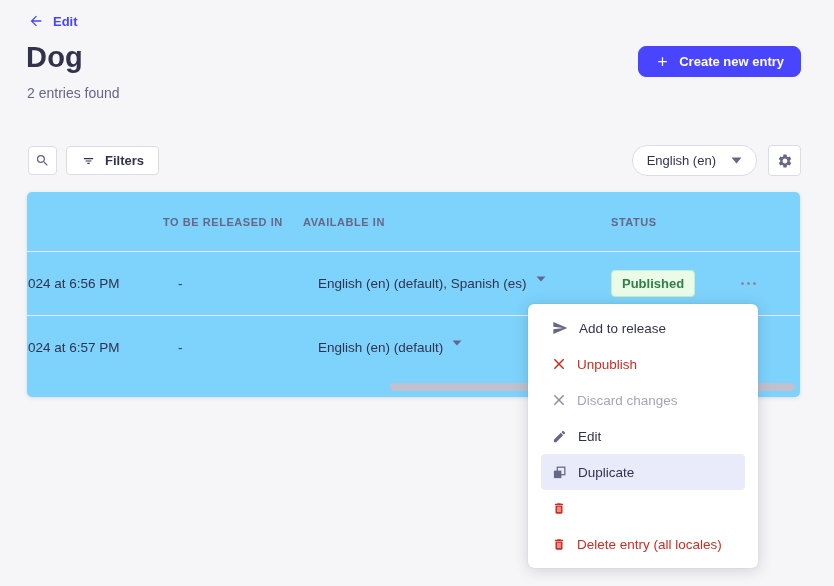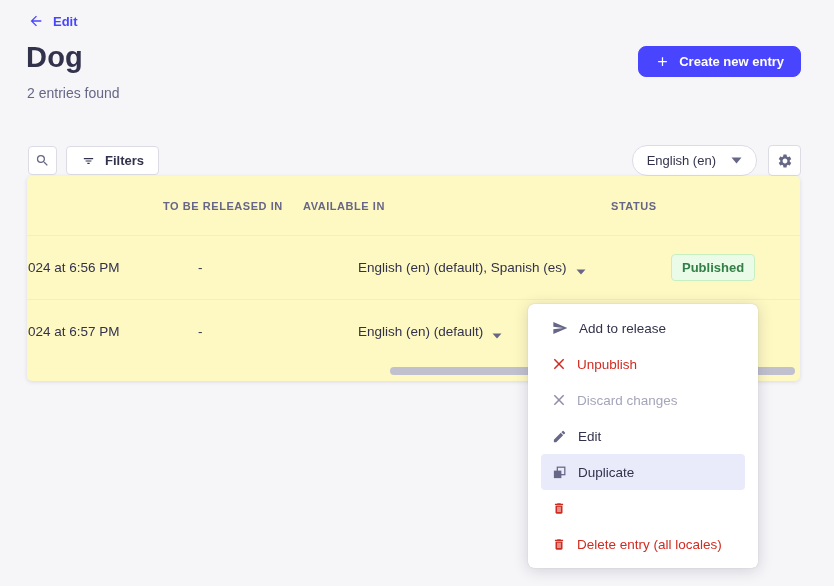--- a/index.html
+++ b/index.html
@@ -52,31 +52,31 @@
   }
   .locale-select {
     height:31px; background:#fff; border:1px solid #dcdce4; border-radius:15px;
     display:flex; align-items:center; gap:15px; padding:0 14px;
     font-size:13px; color:#32324d; cursor:pointer;
   }
   .gear-btn { width:33px; height:31px; }
 
   
   .table-card {
-    position:absolute; top:176px; left:27px; width:773px; height:205px;
-    background:#fef9c3; border-radius:5px;
+    position:absolute; top:192px; left:27px; width:773px; height:205px;
+    background:#7dd3fc; border-radius:5px;
     box-shadow:0 1px 4px rgba(33,33,52,.12);
     overflow:hidden;
   }
   .t-grid { display:grid; grid-template-columns:136px 140px 308px 126px 1fr; align-items:center; }
   .t-header { height:59px; font-size:11px; font-weight:700; letter-spacing:.55px; color:#666687; }
-  .t-row { height:64px; border-top:1px solid #eaeaef; font-size:13.5px; color:#32324d;gap:20px; }
+  .t-row { height:64px; border-top:1px solid #eaeaef; font-size:13.5px; color:#32324d; }
   .cell-date { white-space:nowrap; padding-left:1px; overflow:hidden; }
   .cell-released { padding-left:15px; }
-  .cell-available { padding-left:15px; display:flex; align-items:flex-end; gap:9px; white-space:nowrap; }
+  .cell-available { padding-left:15px; display:flex; align-items:flex-start; gap:9px; white-space:nowrap; }
   .status-badge {
     display:inline-block; padding:5px 10px;
     background:#eafbe7; border:1px solid #c6f0c2; border-radius:4px;
     color:#328048; font-size:13px; font-weight:600;
   }
   .more-btn { display:flex; gap:3px; padding-left:4px; cursor:pointer; align-items:center; }
   .more-btn i { width:3px; height:3px; border-radius:50%; background:#8a8aa0; display:block; }
   .hscroll-thumb {
     position:absolute; left:363px; top:191px; width:405px; height:8px;
     border-radius:4px; background:#c0c0cf; cursor:pointer;

